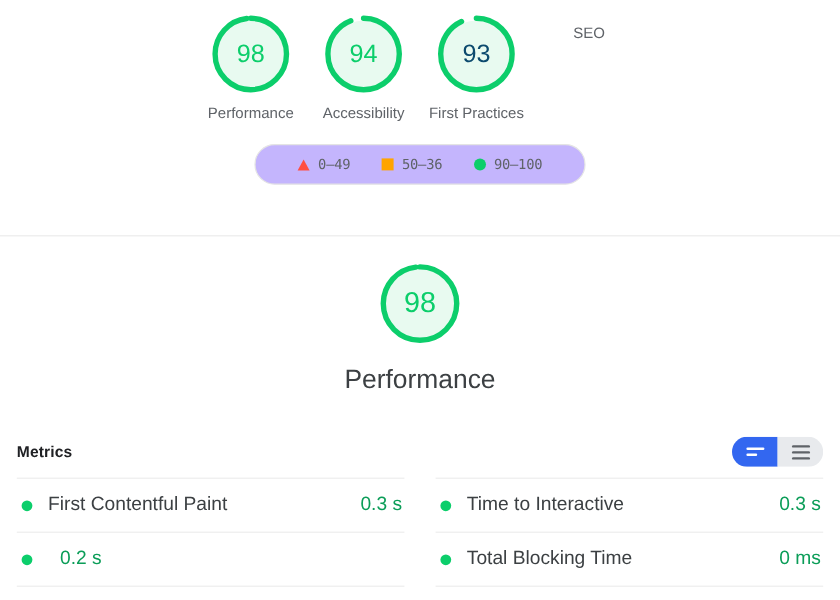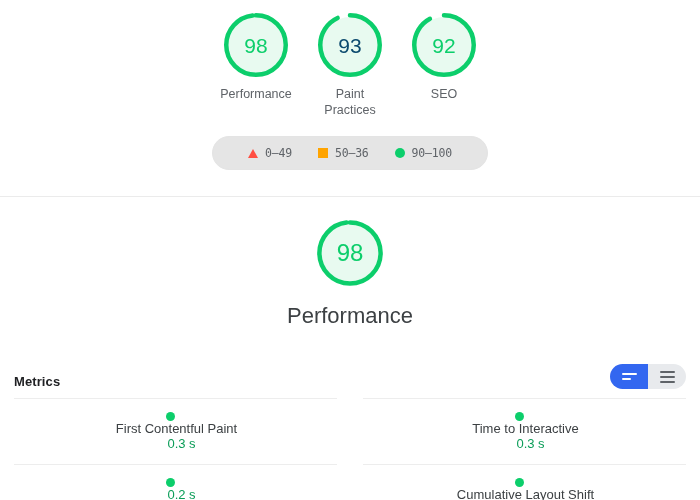--- a/index.html
+++ b/index.html
@@ -97,21 +97,21 @@
     margin-top: 18px;
   }
 
   .legend-pill {
     display: flex;
     align-items: center;
     gap: 0px;
     border: 1px solid #e4e4e4;
     border-radius: 22px;
     padding: 9px 22px;
-    background: #e5e5e5;
+    background: #c4b5fd;
   }
 
   .legend-item {
     display: flex;
     align-items: center;
     gap: 7px;
     padding: 0 13px;
   }
 
   .legend-text {
@@ -186,21 +186,21 @@
   }
 
   
   .metrics-section {
     margin-top: 20px;
     padding: 0 14px;
   }
 
   .metrics-header {
     display: flex;
-    align-items: flex-end;
+    align-items: center;
     justify-content: space-between;
     padding-bottom: 9px;
   }
 
   .metrics-title {
     font-size: 13px;
     font-weight: bold;
     color: #202124;
     letter-spacing: 0.1px;
   }
@@ -254,22 +254,21 @@
   .metrics-col {
     flex: 1;
     min-width: 0;
   }
 
   .metric-row {
     display: flex;
     align-items: center;
     padding: 13px 2px 13px 4px;
     border-top: 1px solid #ededed;
-    font-size: 13px;
-    flex-direction: column;
+    font-size: 16px;
   }
 
   .metric-dot {
     width: 9px;
     height: 9px;
     border-radius: 50%;
     background: #0cce6b;
     flex: 0 0 auto;
     margin-right: 13px;
   }
@@ -301,34 +300,37 @@
             <circle class="gauge-arc" cx="33" cy="33" r="29.75" stroke="#0cce6b" stroke-width="4.5" stroke-dasharray="183.18626763082082 3.7384952577718593"></circle>
           </svg>
           <span class="gauge-score" style="color: rgb(12, 206, 107);">98</span>
         </div>
         <div class="gauge-label">Performance</div>
       </a>
       <a class="gauge-item">
         <div class="gauge-wrap">
           <svg viewBox="0 0 66 66">
             <circle class="gauge-bg-circle" cx="33" cy="33" r="28"></circle>
-            <circle class="gauge-arc" cx="33" cy="33" r="29.75" stroke="#0cce6b" stroke-width="4.5" stroke-dasharray="173.84002948639122 13.084733402201465"></circle>
+            <circle class="gauge-arc" cx="33" cy="33" r="29.75" stroke="#0cce6b" stroke-width="4.5" stroke-dasharray="175.7092771152771 11.215485773315578"></circle>
           </svg>
-          <span class="gauge-score" style="color: #0c4a6e;">93</span>
-        </div>
-        <div class="gauge-label">Paint Practices</div>
+          <span class="gauge-score" style="color: rgb(12, 206, 107);">94</span>
+        </div>
+        <div class="gauge-label">Accessibility</div>
       </a>
       <a class="gauge-item">
         <div class="gauge-wrap">
           <svg viewBox="0 0 66 66">
             <circle class="gauge-bg-circle" cx="33" cy="33" r="28"></circle>
-            <circle class="gauge-arc" cx="33" cy="33" r="29.75" stroke="#0cce6b" stroke-width="4.5" stroke-dasharray="171.97078185750527 14.953981031087409"></circle>
+            <circle class="gauge-arc" cx="33" cy="33" r="29.75" stroke="#0cce6b" stroke-width="4.5" stroke-dasharray="173.84002948639122 13.084733402201465"></circle>
           </svg>
-          <span class="gauge-score" style="color: rgb(12, 206, 107);">92</span>
-        </div>
+          <span class="gauge-score" style="color: #0c4a6e;">93</span>
+        </div>
+        <div class="gauge-label">First Practices</div>
+      </a>
+      <a class="gauge-item">
         <div class="gauge-label">SEO</div>
       </a>
     </div>
 
   <div class="legend-row">
     <div class="legend-pill" id="legend-pill">
         <div class="legend-item">
           <span class="ico-triangle" style="border-bottom-color: rgb(255, 78, 66);"></span>
           <span class="legend-text">0–49</span>
         </div>
@@ -396,19 +398,24 @@
         </div>
       </div>
       <div class="metrics-col">
         <div class="metric-row">
           <span class="metric-dot" style="background: rgb(12, 206, 107);"></span>
           <span class="metric-name">Time to Interactive</span>
           <span class="metric-value">0.3 s</span>
         </div>
         <div class="metric-row">
           <span class="metric-dot" style="background: rgb(12, 206, 107);"></span>
+          <span class="metric-name">Total Blocking Time</span>
+          <span class="metric-value">0 ms</span>
+        </div>
+        <div class="metric-row">
+          <span class="metric-dot" style="background: rgb(12, 206, 107);"></span>
           <span class="metric-name">Cumulative Layout Shift</span>
           <span class="metric-value">0.008</span>
         </div>
       </div>
     </div>
 
 </section>
 
 </body></html>

